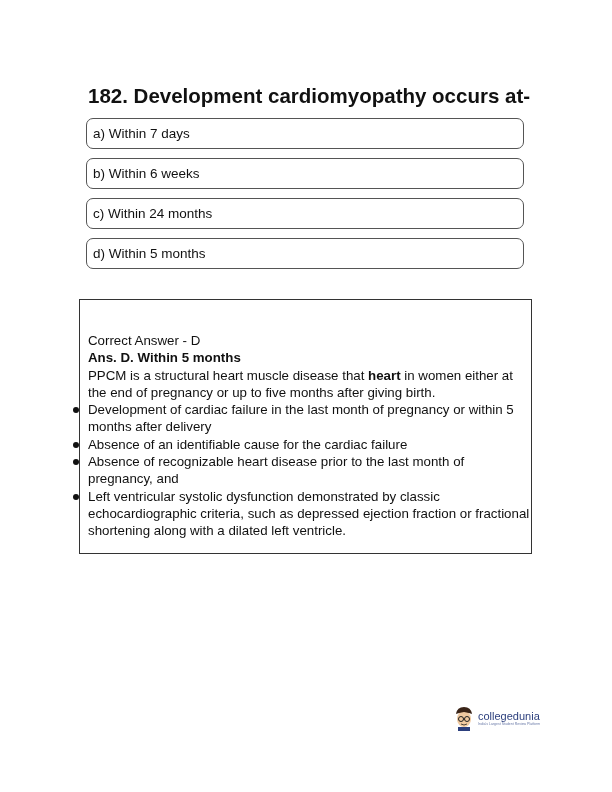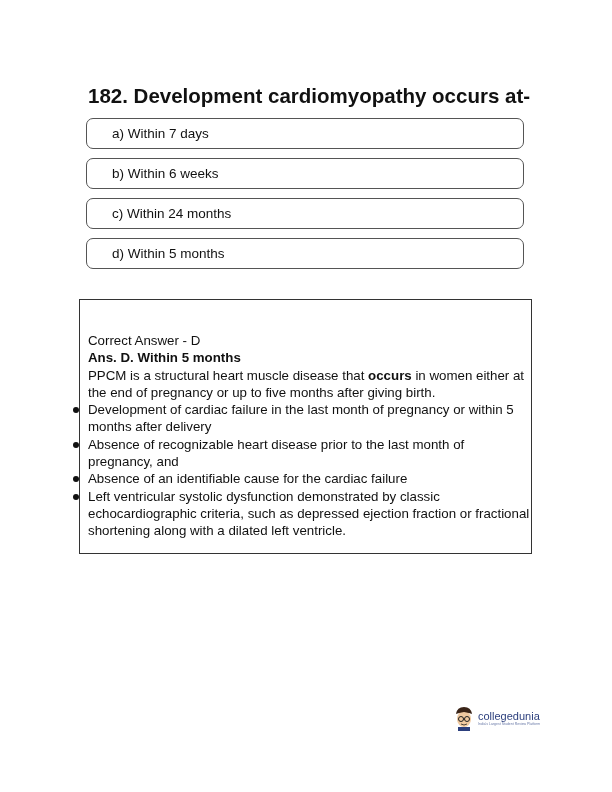--- a/index.html
+++ b/index.html
@@ -1,20 +1,20 @@
 <!DOCTYPE html>
 <html><head>
 <meta charset="utf-8">
 <style>
   html, body { margin:0; padding:0; background:#ffffff; }
   body { width:612px; height:792px; position:relative; overflow:hidden;
          font-family:"Liberation Sans", sans-serif; color:#111; }
   .title { position:absolute; left:88px; top:84px; font-size:20.5px; font-weight:bold; margin:0; letter-spacing:0; }
   .option { position:absolute; left:86px; width:438px; height:31px; border:1px solid #555; border-radius:7px;
-            box-sizing:border-box; font-size:13.5px; padding-left:25px; line-height:29px; }
+            box-sizing:border-box; font-size:13.5px; padding-left:6px; line-height:29px; }
   .answer-box { position:absolute; left:79px; top:299px; width:453px; height:255px; border:1px solid #333;
                 box-sizing:border-box; padding:32px 0 0 8px; font-size:13.3px; line-height:17.3px; }
   .answer-box p { margin:0; }
   .bold { font-weight:bold; }
   ul.criteria { list-style:none; margin:0; padding:0; }
   ul.criteria li { position:relative; }
   ul.criteria li .bullet { position:absolute; left:-15px; top:6px; width:6px; height:6px; background:#111; border-radius:50%; }
   .logo { position:absolute; left:453px; top:705px; display:flex; align-items:center; }
   .logo-face { width:22px; height:26px; position:relative; }
   .logo-text { margin-left:3px; display:flex; flex-direction:column; }
@@ -38,25 +38,25 @@
 <div class="option" style="top:198px">
   <span>c) Within 24 months</span>
 </div>
 <div class="option" style="top:238px">
   <span>d) Within 5 months</span>
 </div>
 
 <div class="answer-box">
   <p>Correct Answer - D</p>
   <p class="bold">Ans. D. Within 5 months</p>
-  <p><span>PPCM is a structural heart muscle disease that </span><span class="bold">occurs</span><span> in women either at the end of pregnancy or up to five months after giving birth.</span></p>
+  <p><span>PPCM is a structural heart muscle disease that </span><span class="bold">heart</span><span> in women either at the end of pregnancy or up to five months after giving birth.</span></p>
   <ul class="criteria">
     <li><span class="bullet"></span><span>Development of cardiac failure in the last month of pregnancy or within 5 months after delivery</span></li>
+    <li><span class="bullet"></span><span>Absence of an identifiable cause for the cardiac failure</span></li>
     <li><span class="bullet"></span><span>Absence of recognizable heart disease prior to the last month of pregnancy, and</span></li>
-    <li><span class="bullet"></span><span>Absence of an identifiable cause for the cardiac failure</span></li>
     <li><span class="bullet"></span><span>Left ventricular systolic dysfunction demonstrated by classic echocardiographic criteria, such as depressed ejection fraction or fractional shortening along with a dilated left ventricle.</span></li>
   </ul>
 </div>
 
 <div class="logo">
   <div class="logo-face">
     <svg width="22" height="26" viewBox="0 0 22 26">
       <path d="M3 9 Q4 2 11 2 Q18 2 19 9 L17 7 L14 8 L11 6 L8 8 L5 7 Z" fill="#3a2418"></path>
       <ellipse cx="11" cy="14" rx="7" ry="8" fill="#f0c9a0"></ellipse>
       <path d="M3 9 Q5 4 11 4 Q17 4 19 9 L16 8 L11 7 L6 8 Z" fill="#3a2418"></path>

